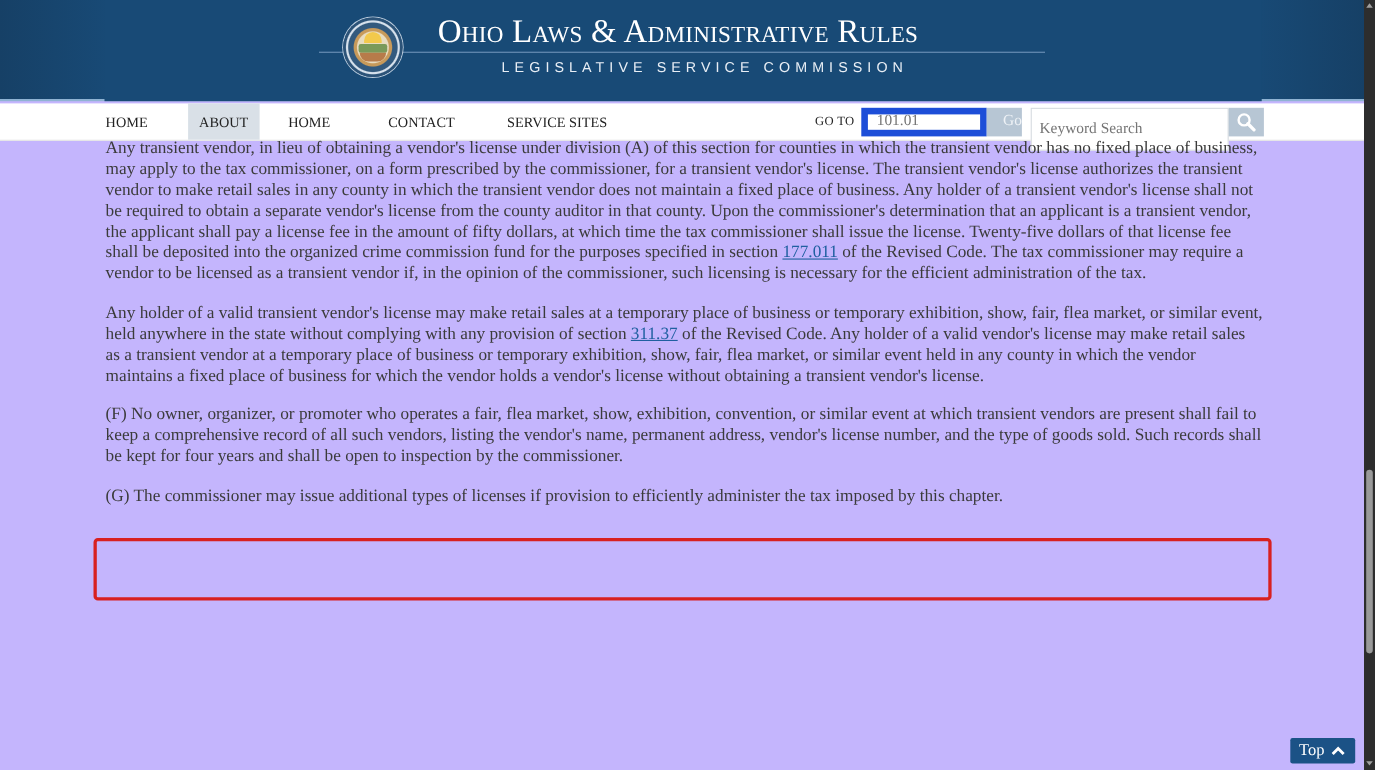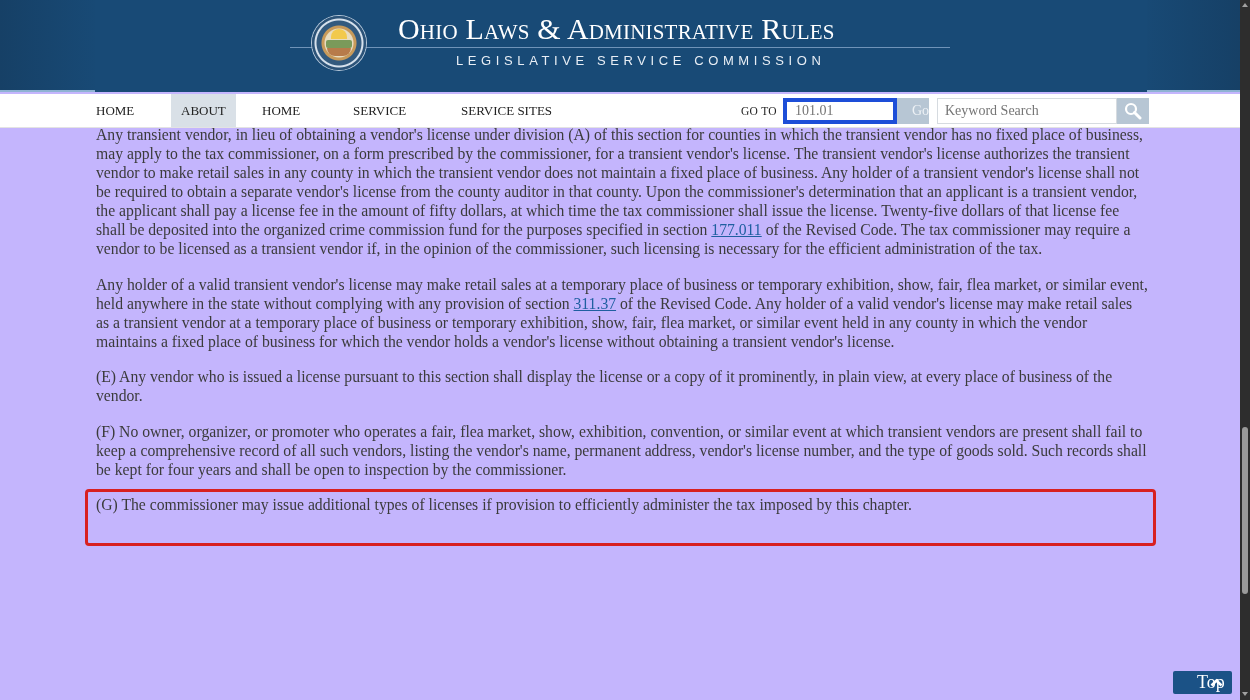--- a/index.html
+++ b/index.html
@@ -21,34 +21,34 @@
   .seal-land { position: absolute; left: 14px; top: 24px; width: 26px; height: 8px; background: #7a9a5a; border-radius: 2px; }
   .seal-field { position: absolute; left: 15px; top: 32px; width: 24px; height: 8px; background: #b77b4a; border-radius: 0 0 8px 8px; }
   .site-title { position: absolute; left: 398px; top: 12px; font-size: 30px; color: #fff; letter-spacing: 0.2px; font-variant: small-caps; white-space: nowrap; }
   .site-sub { position: absolute; left: 456px; top: 53px; font-family: "Liberation Sans", sans-serif; font-size: 13px; letter-spacing: 4.6px; color: #e8eef5; white-space: nowrap; }
 
   
   .nav { position: absolute; left: 0; top: 94px; width: 1240px; height: 34px; background: #fff; border-bottom: 1px solid #e3e3e3; }
   .nav-item { position: absolute; top: 0; height: 33px; line-height: 33px; font-size: 13px; color: #222; padding: 0 10px; cursor: pointer; white-space: nowrap; }
   .nav-item.active { background: #d9e0e7; }
   .goto-label { position: absolute; left: 741px; top: 0; height: 33px; line-height: 35px; font-size: 11.5px; color: #222; letter-spacing: 0.3px; font-variant: small-caps; }
-  .goto-input { position: absolute; left: 783px; top: 4px; width: 114px; height: 26px; border: 4px solid #1d4ed8; font-family: "Liberation Serif", serif; font-size: 14px; color: #b9c1c9; padding-left: 8px; background: #fff; }
+  .goto-input { position: absolute; left: 783px; top: 4px; width: 114px; height: 26px; border: 6px solid #1d4ed8; font-family: "Liberation Serif", serif; font-size: 14px; color: #b9c1c9; padding-left: 8px; background: #fff; }
   .go-btn { position: absolute; left: 897px; top: 4px; width: 32px; height: 26px; background: #b7c6d4; color: #eef2f6; font-size: 14px; text-align: right; line-height: 26px; border: none; font-family: "Liberation Serif", serif; }
-  .search-input { position: absolute; left: 937px; top: 4px; width: 180px; height: 26px; border: 1px solid #d6dbe0; font-family: "Liberation Serif", serif; font-size: 14px; color: #b9c1c9; padding-left: 7px; background: #fff; }
+  .search-input { position: absolute; left: 937px; top: 4px; width: 180px; height: 39px; border: 1px solid #d6dbe0; font-family: "Liberation Serif", serif; font-size: 14px; color: #b9c1c9; padding-left: 7px; background: #fff; }
   .search-btn { position: absolute; left: 1117px; top: 4px; width: 32px; height: 26px; background: #b7c6d4; border: none; }
   .search-btn svg { position: absolute; left: 7px; top: 4px; }
 
   
   .content { position: absolute; left: 96px; top: 125px; width: 1052px; font-size: 15.7px; line-height: 19px; color: #3b3b3b; }
   .para { margin-bottom: 16.5px; }
   .content a { color: #1f5fa0; text-decoration: underline; }
   .highlight { position: absolute; left: 85px; top: 489px; width: 1071px; height: 57px; border: 3px solid #d82020; border-radius: 4px; pointer-events: none; }
 
   
-  .top-btn { position: absolute; left: 1173px; top: 671px; width: 59px; height: 23px; background: #1b5286; color: #fff; border-radius: 2px; font-size: 18px; line-height: 23px; padding-left: 24px; cursor: pointer; }
+  .top-btn { position: absolute; left: 1173px; top: 671px; width: 59px; height: 23px; background: #1b5286; color: #fff; border-radius: 2px; font-size: 15px; line-height: 23px; padding-left: 8px; cursor: pointer; }
   .top-btn svg { position: absolute; right: 9px; top: 7px; }
 
   
   .scrollbar { position: absolute; left: 1240px; top: 0; width: 10px; height: 700px; background: #2d2d2d; }
   .sb-arrow-up { position: absolute; left: 2px; top: 3px; width: 0; height: 0; border-left: 3px solid transparent; border-right: 3px solid transparent; border-bottom: 4px solid #a0a0a0; }
   .sb-arrow-down { position: absolute; left: 2px; top: 692px; width: 0; height: 0; border-left: 3px solid transparent; border-right: 3px solid transparent; border-top: 4px solid #a0a0a0; }
   .sb-thumb { position: absolute; left: 2px; top: 427px; width: 6px; height: 167px; background: #9a9a9a; border-radius: 3px; }
 </style>
 </head>
 <body>
@@ -64,39 +64,38 @@
       <div class="seal-field"></div>
     </div>
     <div class="site-title">Ohio Laws &amp; Administrative Rules</div>
     <div class="site-sub">LEGISLATIVE SERVICE COMMISSION</div>
   </header>
 
   <nav class="nav">
     <div class="nav-item" style="left:86px;">HOME</div>
     <div class="nav-item active" style="left:171px;">ABOUT</div>
     <div class="nav-item" style="left:252px;">HOME</div>
-    <div class="nav-item" style="left:343px;">SERVICE</div>
+    <div class="nav-item" style="left:343px;">CONTACT</div>
     <div class="nav-item" style="left:451px;">SERVICE SITES</div>
 
     <div class="goto-label">GO TO</div>
     <input class="goto-input" type="text" placeholder="101.01" style="">
     <button class="go-btn">Go</button>
     <input class="search-input" type="text" placeholder="Keyword Search" style="">
     <button class="search-btn">
       <svg width="18" height="18" viewBox="0 0 18 18">
         <circle cx="7" cy="7" r="5" fill="none" stroke="#fff" stroke-width="2.2"></circle>
         <line x1="10.5" y1="10.5" x2="16" y2="16" stroke="#fff" stroke-width="3" stroke-linecap="round"></line>
       </svg>
     </button>
   </nav>
 
   <main class="content">
     <p class="para"><span>Any transient vendor, in lieu of obtaining a vendor's license under division (A) of this section for counties in which the transient vendor has no fixed place of business, may apply to the tax commissioner, on a form prescribed by the commissioner, for a transient vendor's license. The transient vendor's license authorizes the transient vendor to make retail sales in any county in which the transient vendor does not maintain a fixed place of business. Any holder of a transient vendor's license shall not be required to obtain a separate vendor's license from the county auditor in that county. Upon the commissioner's determination that an applicant is a transient vendor, the applicant shall pay a license fee in the amount of fifty dollars, at which time the tax commissioner shall issue the license. Twenty-five dollars of that license fee shall be deposited into the organized crime commission fund for the purposes specified in section </span><a href="#">177.011</a><span> of the Revised Code. The tax commissioner may require a vendor to be licensed as a transient vendor if, in the opinion of the commissioner, such licensing is necessary for the efficient administration of the tax.</span></p>
     <p class="para"><span>Any holder of a valid transient vendor's license may make retail sales at a temporary place of business or temporary exhibition, show, fair, flea market, or similar event, held anywhere in the state without complying with any provision of section </span><a href="#">311.37</a><span> of the Revised Code. Any holder of a valid vendor's license may make retail sales as a transient vendor at a temporary place of business or temporary exhibition, show, fair, flea market, or similar event held in any county in which the vendor maintains a fixed place of business for which the vendor holds a vendor's license without obtaining a transient vendor's license.</span></p>
-    <p class="para">(E) Any vendor who is issued a license pursuant to this section shall display the license or a copy of it prominently, in plain view, at every place of business of the vendor.</p>
     <p class="para">(F) No owner, organizer, or promoter who operates a fair, flea market, show, exhibition, convention, or similar event at which transient vendors are present shall fail to keep a comprehensive record of all such vendors, listing the vendor's name, permanent address, vendor's license number, and the type of goods sold. Such records shall be kept for four years and shall be open to inspection by the commissioner.</p>
     <p class="para">(G) The commissioner may issue additional types of licenses if provision to efficiently administer the tax imposed by this chapter.</p>
   </main>
 
   <div class="highlight"></div>
 
   <div class="top-btn">
     <span>Top</span>
     <svg width="13" height="9" viewBox="0 0 13 9">
       <polyline points="1.5,7.5 6.5,2.5 11.5,7.5" fill="none" stroke="#fff" stroke-width="2.6"></polyline>

